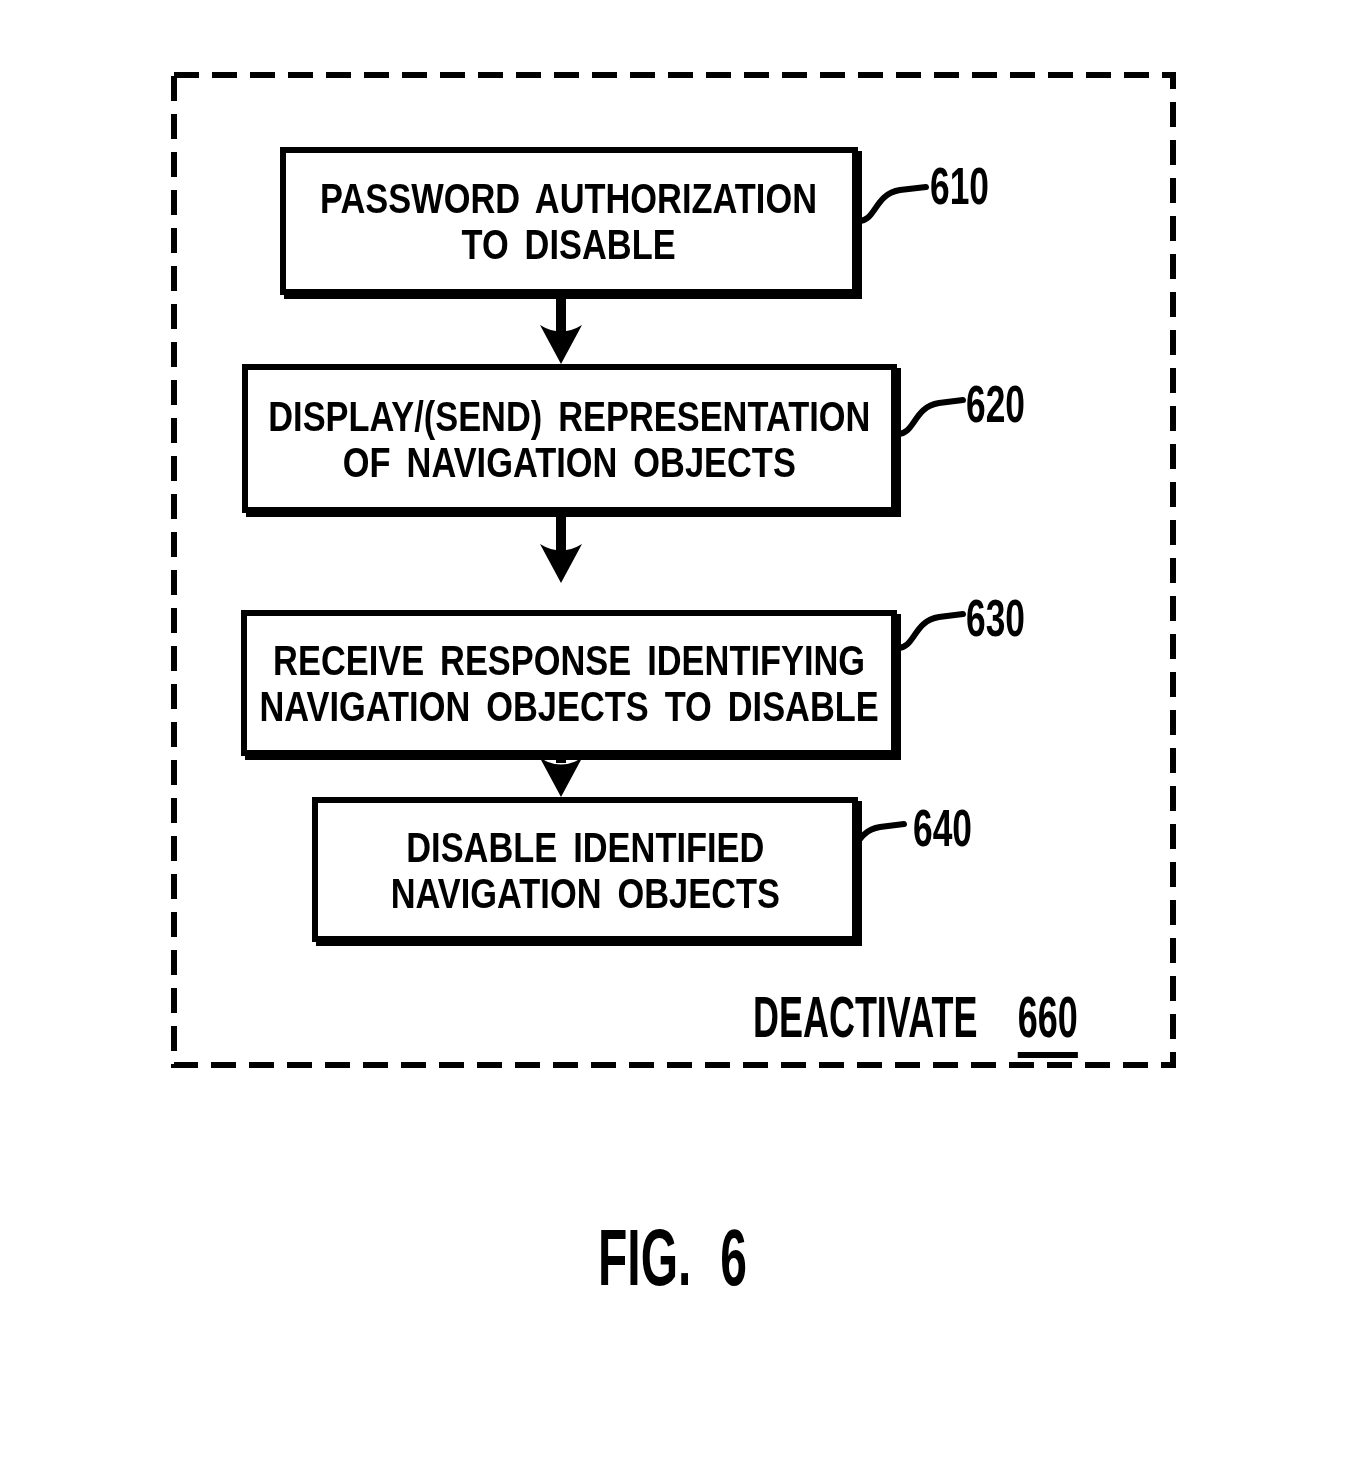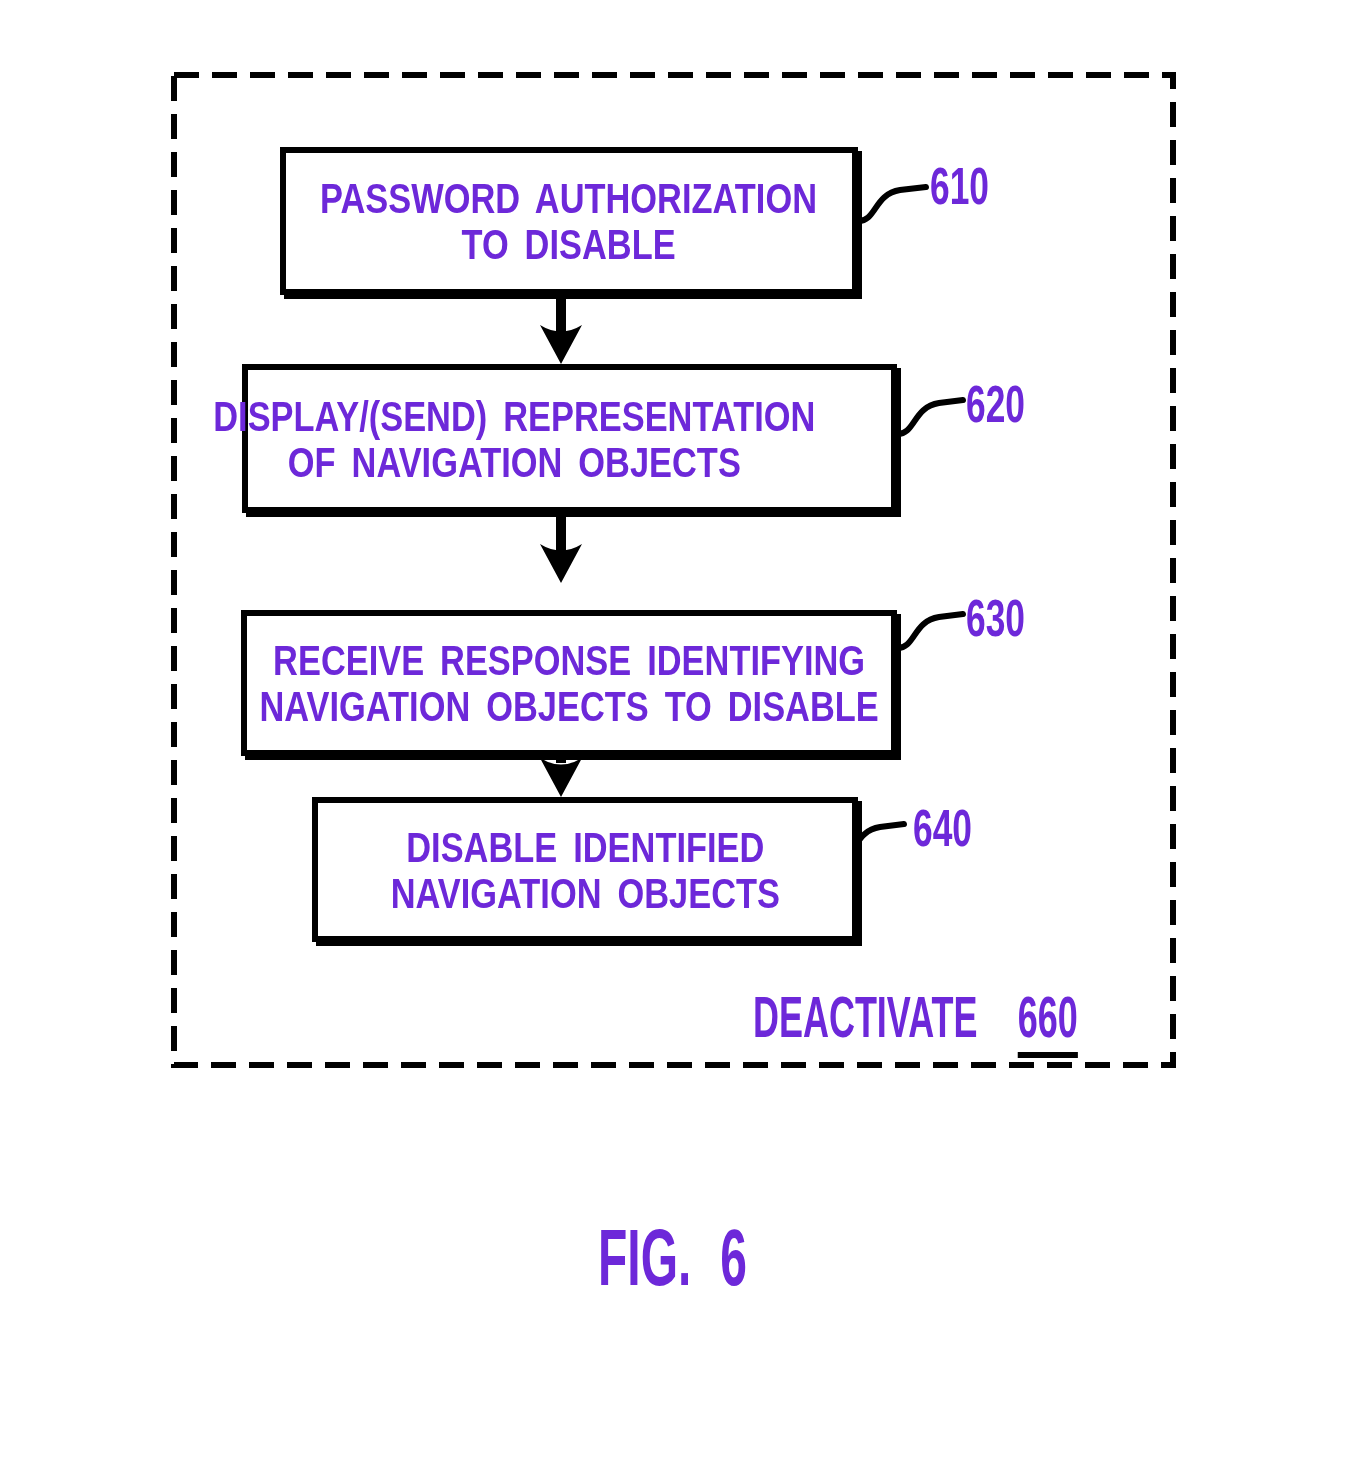--- a/index.html
+++ b/index.html
@@ -6,21 +6,21 @@
     margin: 0;
     padding: 0;
     background: #ffffff;
   }
   .page {
     position: relative;
     width: 1358px;
     height: 1465px;
     background: #ffffff;
     font-family: "Liberation Sans", sans-serif;
-    color: #6d28d9;
+    color: #000000;
     overflow: hidden;
   }
   .overlay-svg {
     position: absolute;
     left: 0;
     top: 0;
     width: 1358px;
     height: 1465px;
     z-index: 1;
   }
@@ -119,21 +119,21 @@
     <path d="M 838 858 C 856 859 854 831 880 827 L 904 824" fill="none" stroke="#000000" stroke-width="6" stroke-linecap="round"></path>
   </svg>
 
   <div class="flow-box" style="left:280px; top:147px; width:578px; height:148px;">
     <div class="box-text">
       <div>PASSWORD AUTHORIZATION</div>
       <div>TO DISABLE</div>
     </div>
   </div>
 
-  <div class="flow-box" style="left:242px; top:364px; width:655px; height:149px;justify-content:flex-end;">
+  <div class="flow-box" style="left:242px; top:364px; width:655px; height:149px;">
     <div class="box-text">
       <div>DISPLAY/(SEND) REPRESENTATION</div>
       <div>OF NAVIGATION OBJECTS</div>
     </div>
   </div>
 
   <div class="flow-box" style="left:241px; top:610px; width:656px; height:146px;">
     <div class="box-text">
       <div>RECEIVE RESPONSE IDENTIFYING</div>
       <div>NAVIGATION OBJECTS TO DISABLE</div>

